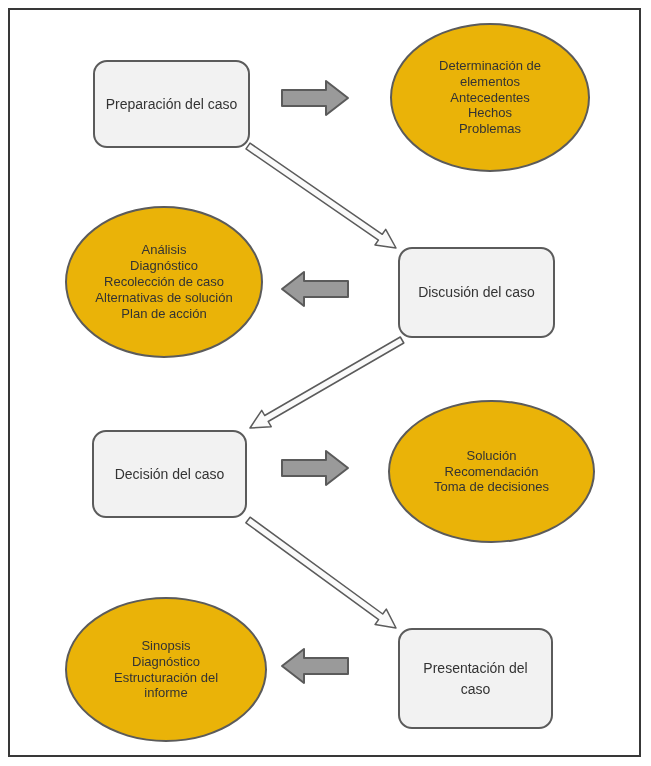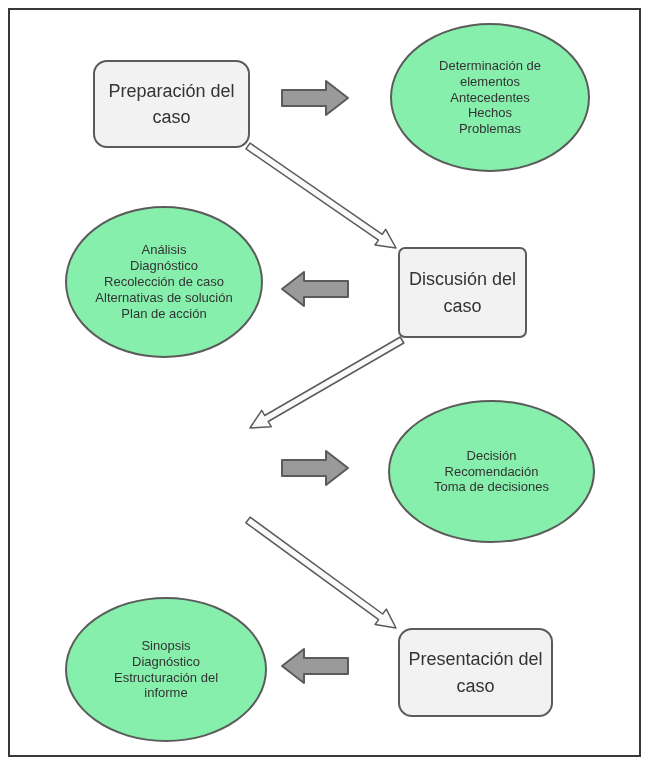--- a/index.html
+++ b/index.html
@@ -40,41 +40,41 @@
     justify-content: center;
     text-align: center;
     color: #333333;
     box-sizing: border-box;
     padding: 4px;
   }
   .rect {
     background: #f2f2f2;
     border: 2px solid #5b5b5b;
     border-radius: 14px;
-    font-size: 18px;
+    font-size: 14px;
     line-height: 1.45;
   }
   .ellipse {
-    background: #86efac;
+    background: #eab308;
     border: 2px solid #5b5b5b;
     border-radius: 50%;
     font-size: 13px;
     line-height: 1.22;
     justify-content: center;
   }
   .node-text { white-space: pre-line; }
 
   #n-preparacion   { left: 93px;  top: 60px;  width: 157px; height: 88px; }
   #n-determinacion { left: 390px; top: 23px;  width: 200px; height: 149px; }
   #n-analisis      { left: 65px;  top: 206px; width: 198px; height: 152px; }
-  #n-discusion     { left: 398px; top: 247px; width: 129px; height: 91px; border-radius: 7px; }
+  #n-discusion     { left: 398px; top: 247px; width: 157px; height: 91px; }
   #n-decision      { left: 92px;  top: 430px; width: 155px; height: 88px; }
   #n-solucion      { left: 388px; top: 400px; width: 207px; height: 143px; }
   #n-sinopsis      { left: 65px;  top: 597px; width: 202px; height: 145px; }
-  #n-presentacion  { left: 398px; top: 628px; width: 155px; height: 89px; }
+  #n-presentacion  { left: 398px; top: 628px; width: 155px; height: 101px; }
 </style>
 </head>
 <body>
 
 <div class="canvas">
 
   <div class="frame"></div>
 
   <svg class="arrows" viewBox="0 0 651 766" xmlns="http://www.w3.org/2000/svg">
 
@@ -105,23 +105,26 @@
 Diagnóstico
 Recolección de caso
 Alternativas de solución
 Plan de acción</div>
   </div>
 
   <div class="node rect" id="n-discusion">
     <div class="node-text">Discusión del caso</div>
   </div>
 
+  <div class="node rect" id="n-decision">
+    <div class="node-text">Decisión del caso</div>
+  </div>
 
   <div class="node ellipse" id="n-solucion">
-    <div class="node-text">Decisión
+    <div class="node-text">Solución
 Recomendación
 Toma de decisiones</div>
   </div>
 
   <div class="node ellipse" id="n-sinopsis">
     <div class="node-text">Sinopsis
 Diagnóstico
 Estructuración del
 informe</div>
   </div>

